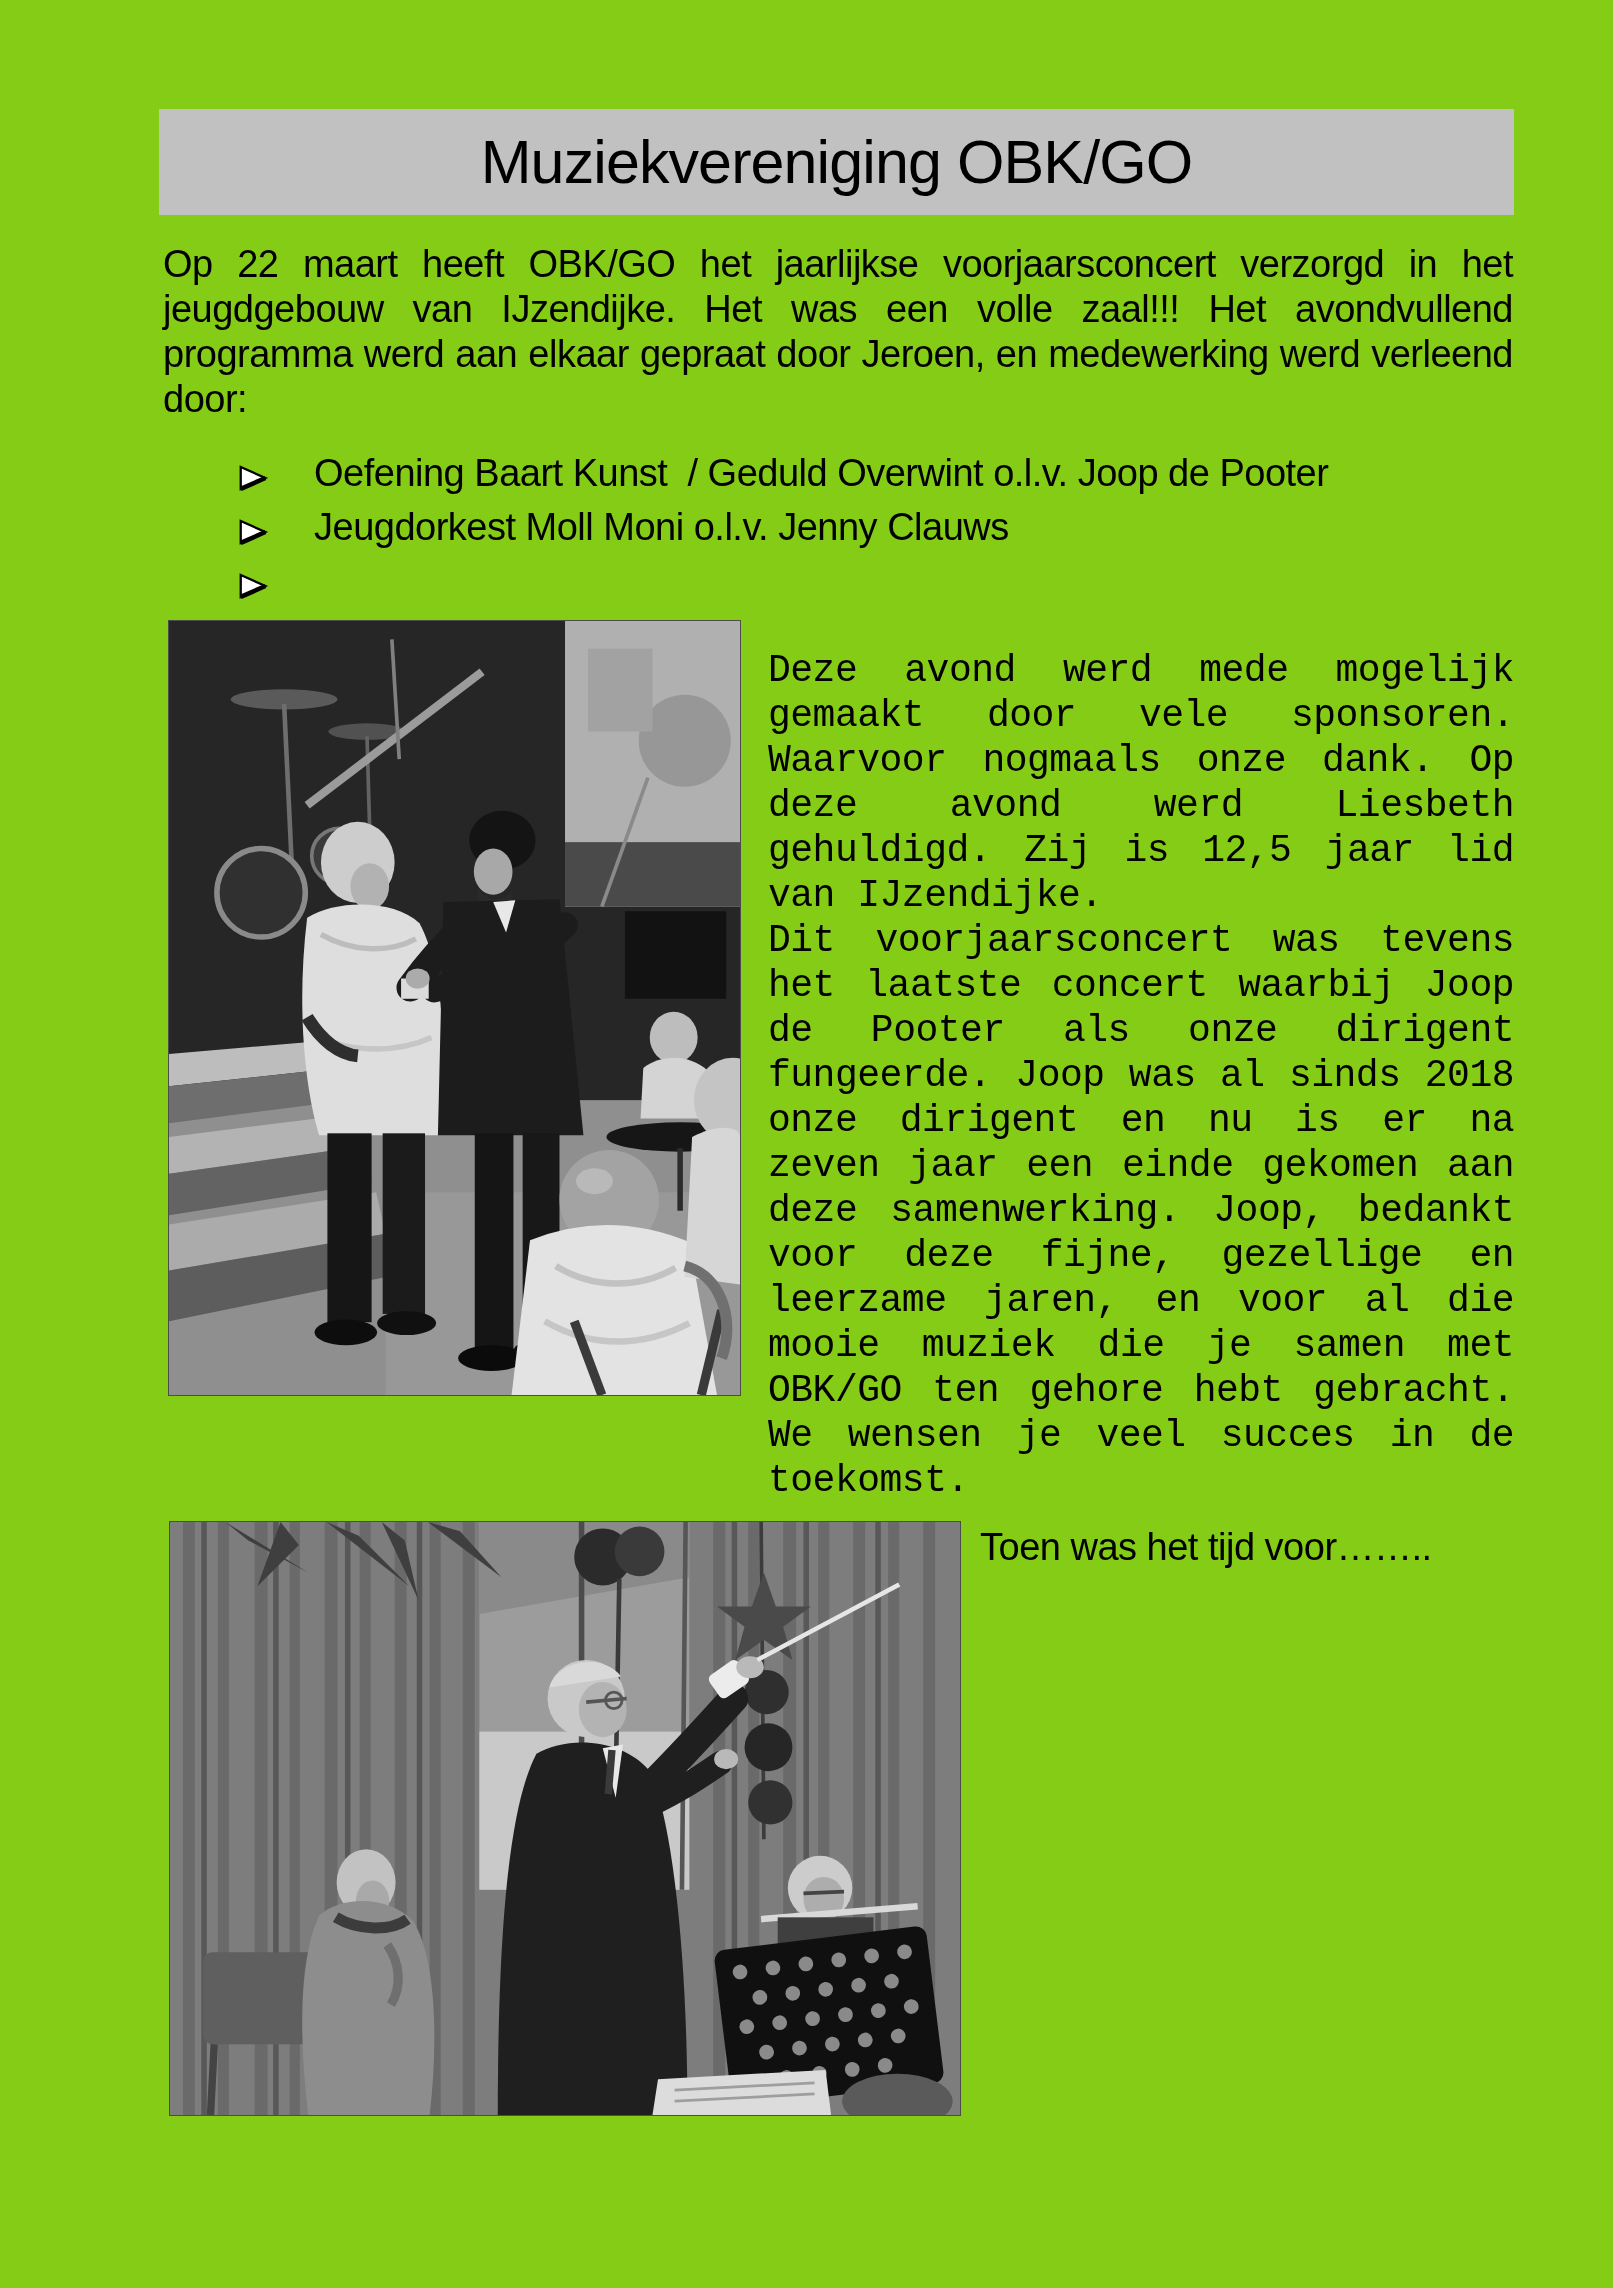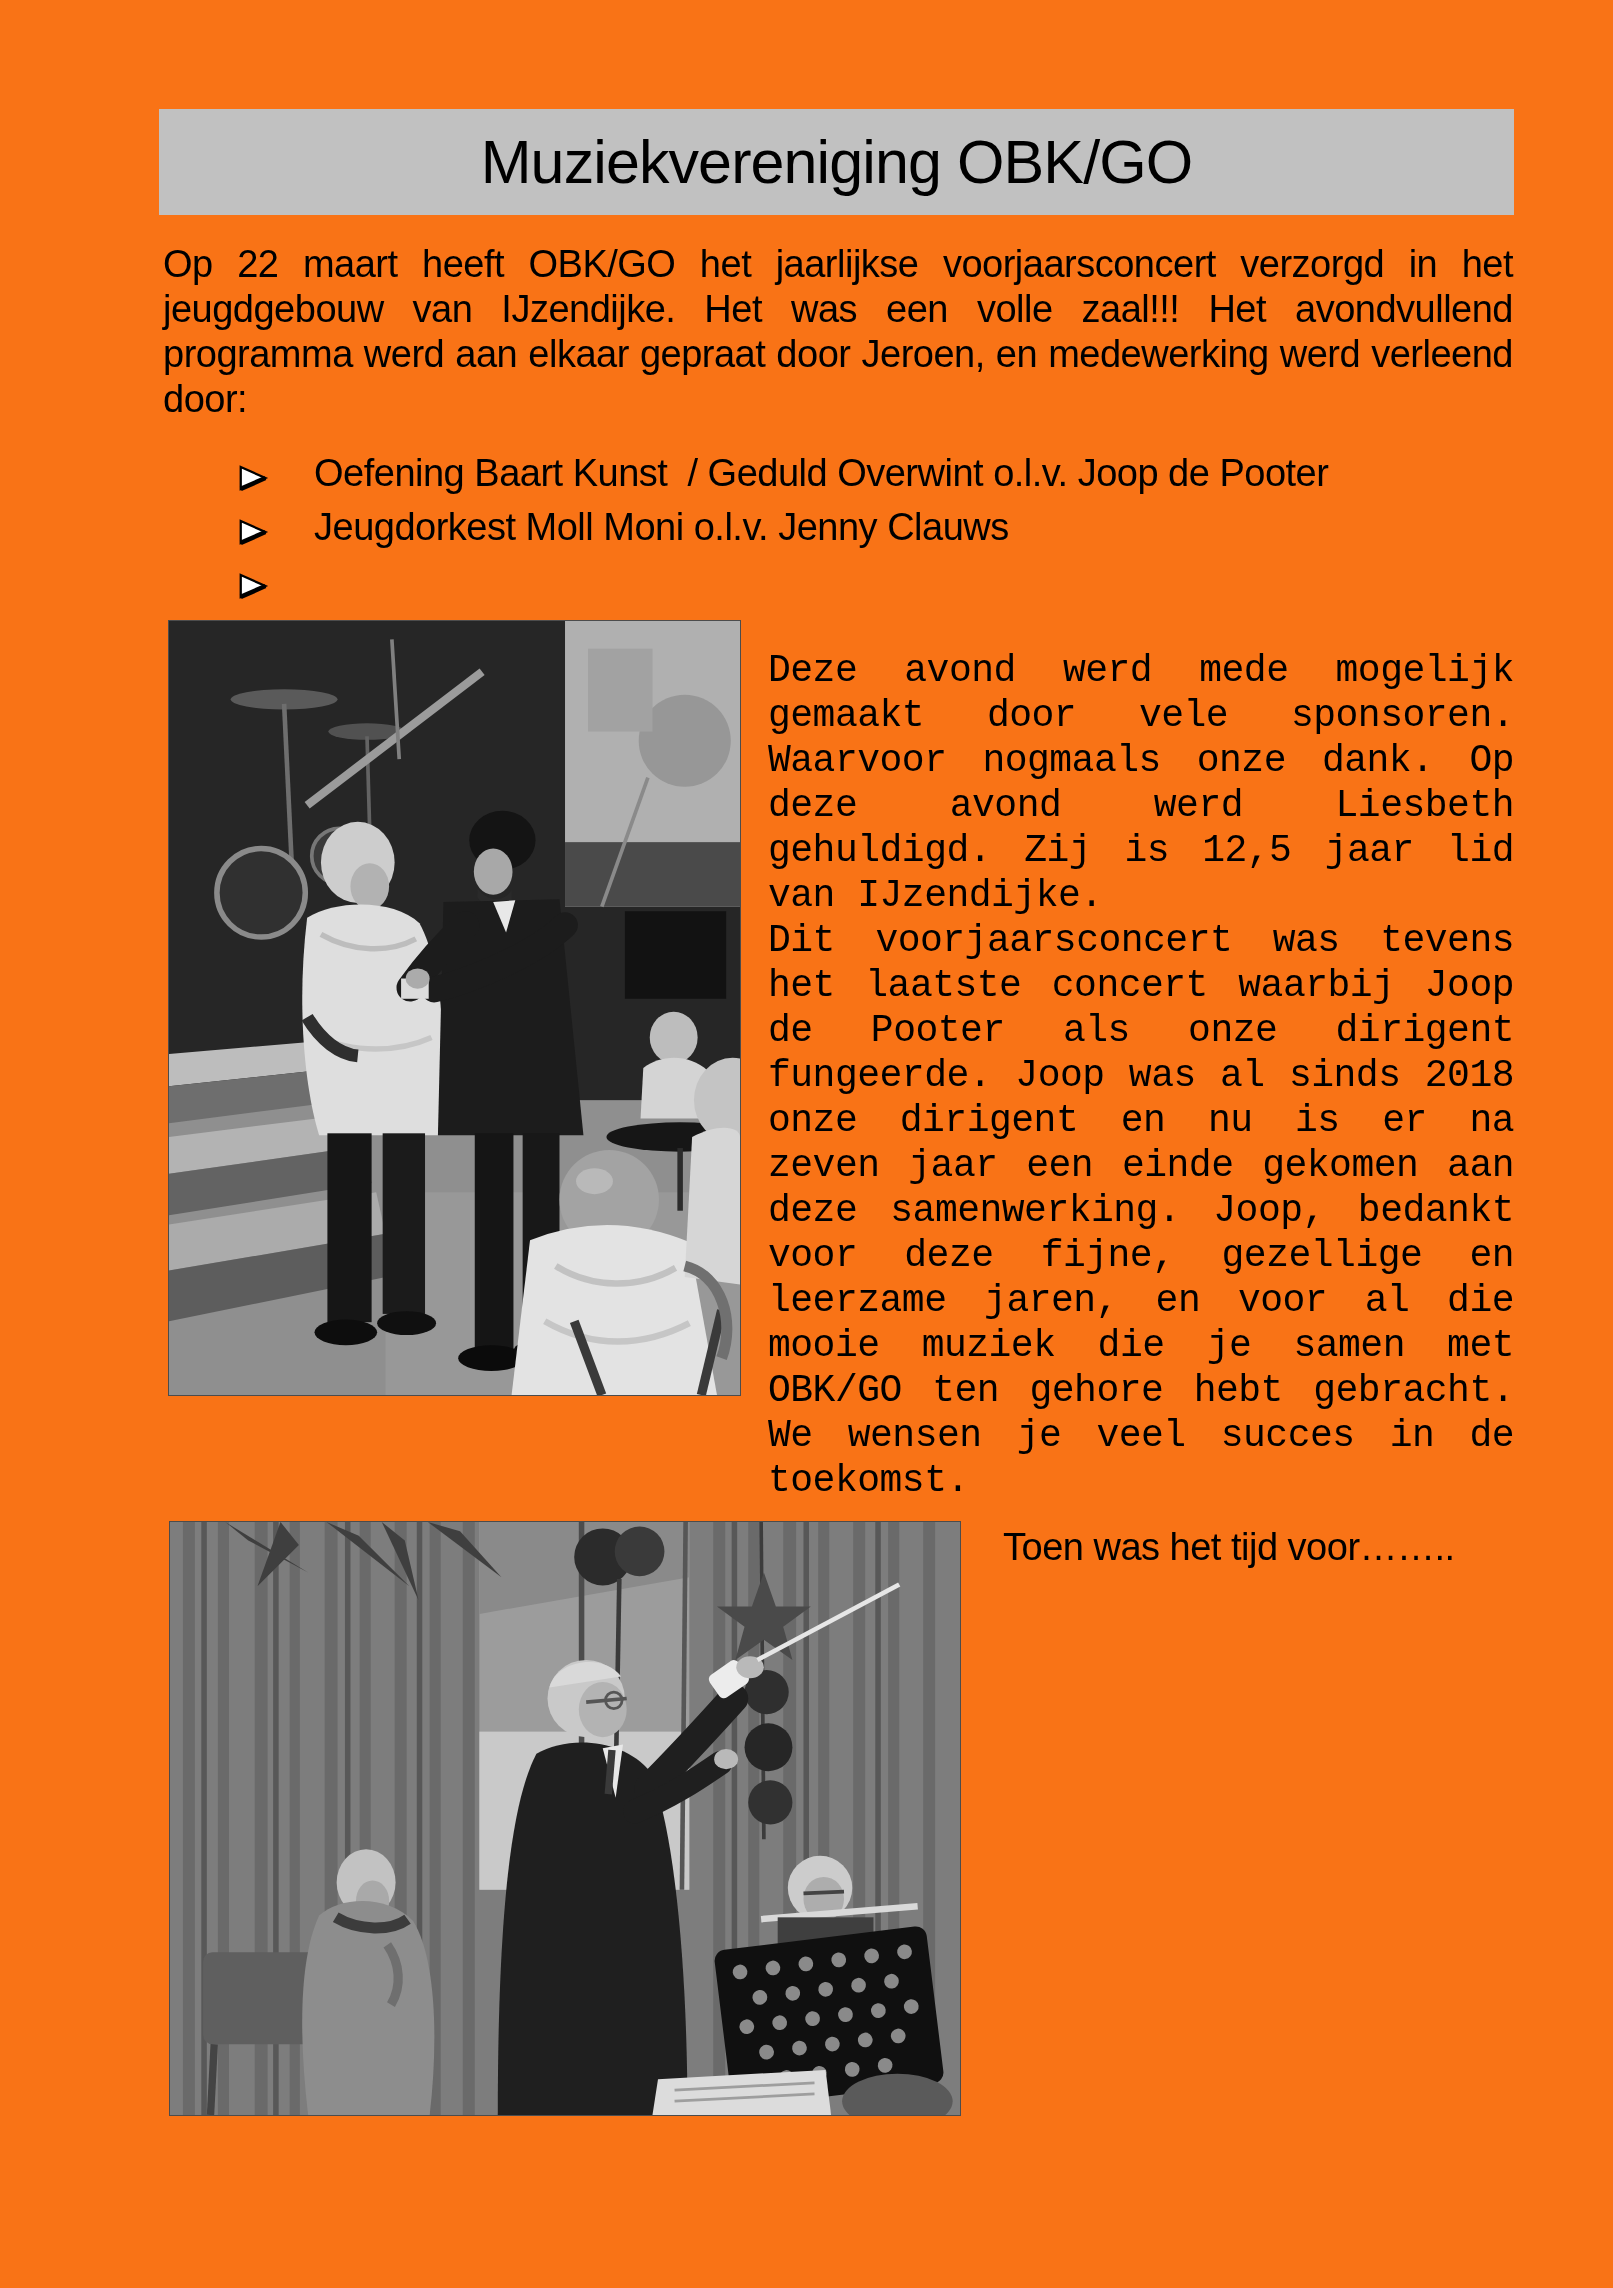--- a/index.html
+++ b/index.html
@@ -1,20 +1,20 @@
 <!DOCTYPE html>
 <html style="font-size:14.8px"><head>
 <meta charset="utf-8">
 <style>
   html, body { margin: 0; padding: 0; background: #ffffff; }
   .page {
     position: relative;
     width: 1613px;
     height: 2289px;
-    background: #f97316;
+    background: #84cc16;
     font-family: "Liberation Sans", sans-serif;
     color: #000;
     overflow: hidden;
   }
   .banner {
     position: absolute;
     left: 159px; top: 109px;
     width: 1355px; height: 106px;
     background: #c1c1c1;
     display: flex; align-items: center; justify-content: center;
@@ -67,21 +67,21 @@
 
   .col-1 {
     position: absolute;
     left: 768px; top: 648px;
     width: 746px;
     font-family: Liberation Mono, monospace;
   }
   .col-1 p { margin: 0; }
   .col-2 {
     position: absolute;
-    left: 1003px; top: 1525px;
+    left: 980px; top: 1525px;
     width: 510px;
   }
   .col-2 p { margin: 0; }
   .col-2 .lead { text-align: left; }
   .col-2 .para { margin-top: 54px; }
 </style>
 </head>
 <body>
 
 <div class="page">

